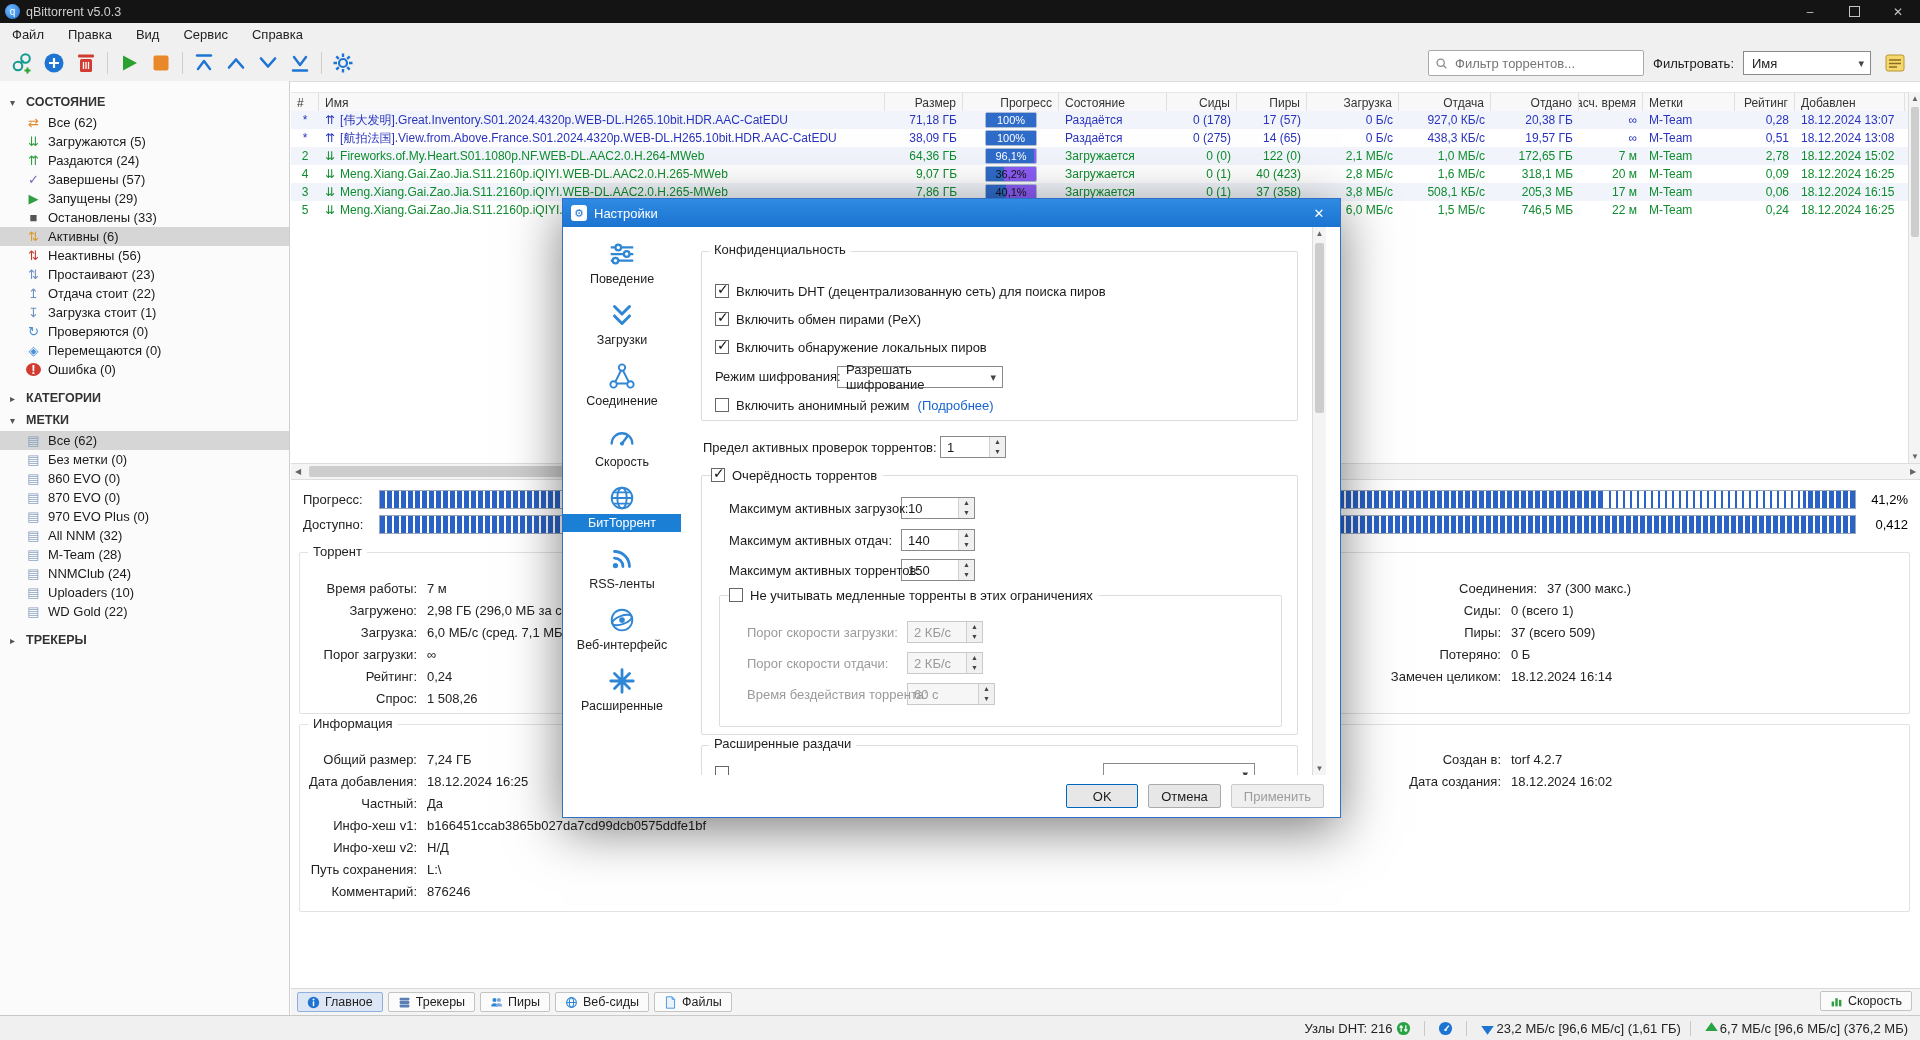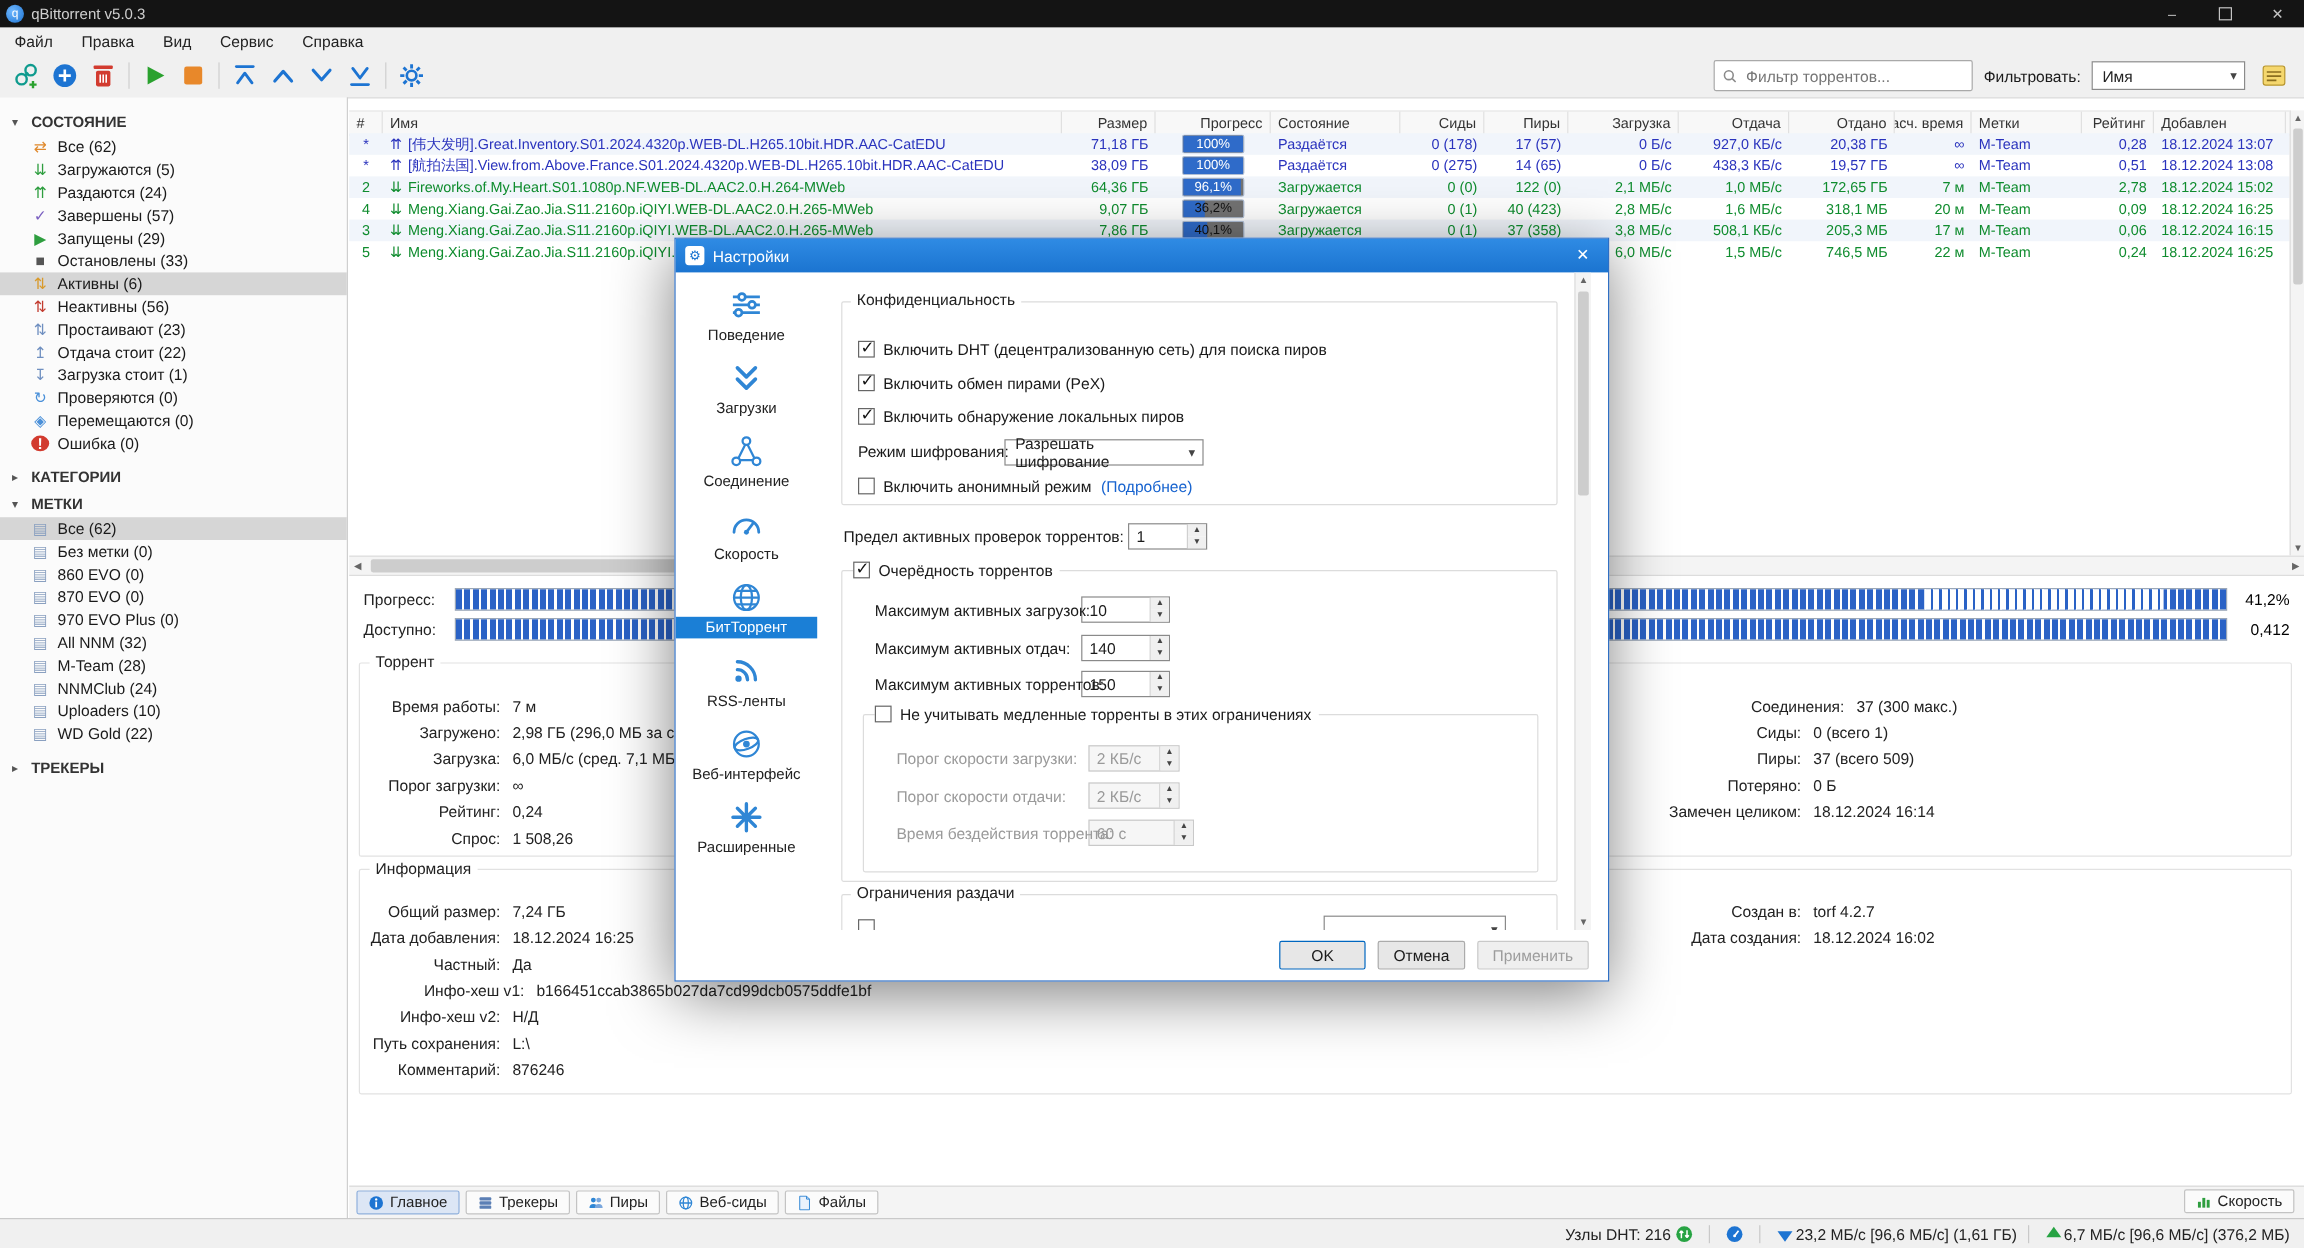--- a/index.html
+++ b/index.html
@@ -46,21 +46,21 @@
   .t-row.kind-seed{color:#2a33bd;}
   .t-row.kind-down{color:#0f8c2e;}
   .tcell{box-sizing:border-box;padding:0 6px;overflow:hidden;}
   .c0{width:28px;text-align:center;}.c1{width:566px;}.c2{width:78px;text-align:right;}
   .c3{width:96px;}.c4{width:108px;}.c5{width:70px;text-align:right;}.c6{width:70px;text-align:right;}
   .c7{width:92px;text-align:right;}.c8{width:92px;text-align:right;}.c9{width:88px;text-align:right;}
   .c10{width:64px;text-align:right;}.c11{width:92px;}.c12{width:60px;text-align:right;}.c13{width:110px;}
   .name-cell{display:flex;align-items:center;gap:5px;}
   .name-cell .st{font-size:12px;flex:none;}
   .name-cell .nm{overflow:hidden;text-overflow:ellipsis;}
-  .pbar{position:relative;height:14px;border:1px solid #aebdd4;border-radius:2px;background:#737373;margin:0 16px;overflow:hidden;}
+  .pbar{position:relative;height:14px;border:1px solid #aebdd4;border-radius:2px;background:#8b5cf6;margin:0 16px;overflow:hidden;}
   .pbar .fill{position:absolute;left:0;top:0;bottom:0;background:#2f6bc9;}
   .pbar .ptext{position:absolute;left:0;right:0;top:0;bottom:0;display:flex;align-items:center;justify-content:center;font-size:11px;color:#111;}
   .pbar .ptext.white{color:#fff;}
   
   #vscroll{position:absolute;left:1908px;top:92px;width:12px;height:371px;background:#f4f4f4;border-left:1px solid #ddd;}
   #vscroll .sb-arrow{height:13px;display:flex;align-items:center;justify-content:center;font-size:8px;color:#666;}
   #vscroll .thumb{position:absolute;left:2px;right:2px;top:15px;height:130px;background:#cdcdcd;border-radius:2px;}
   #hscroll{position:absolute;left:291px;top:463px;right:0;height:15px;background:#f4f4f4;border-top:1px solid #ddd;border-bottom:1px solid #ddd;display:flex;align-items:center;}
   #hscroll .sb-arrow{width:14px;text-align:center;font-size:8px;color:#666;}
   #hscroll .thumb{position:absolute;left:18px;width:620px;top:2px;bottom:2px;background:#cdcdcd;border-radius:2px;}
@@ -587,21 +587,21 @@
         </div>
         <div class="field">
           <span class="f-label" style="width: 126px;">Дата добавления:</span>
           <span class="f-value">18.12.2024 16:25</span>
         </div>
         <div class="field">
           <span class="f-label" style="width: 126px;">Частный:</span>
           <span class="f-value">Да</span>
         </div>
         <div class="field">
-          <span class="f-label" style="width: 126px; padding-left: 20px;">Инфо-хеш v1:</span>
+          <span class="f-label" style="width: 126px;">Инфо-хеш v1:</span>
           <span class="f-value">b166451ccab3865b027da7cd99dcb0575ddfe1bf</span>
         </div>
         <div class="field">
           <span class="f-label" style="width: 126px;">Инфо-хеш v2:</span>
           <span class="f-value">Н/Д</span>
         </div>
         <div class="field">
           <span class="f-label" style="width: 126px;">Путь сохранения:</span>
           <span class="f-value">L:\</span>
         </div>
@@ -928,21 +928,21 @@
             <div class="spin disabled" style="left: 218px; top: 456px; width: 88px;">
               <span>60 с</span>
               <span class="arrows">
                 <span>▲</span>
                 <span>▼</span>
               </span>
             </div>
           </div>
 
         <div class="dbox" style="left:12px;right:28px;top:518px;height:60px;"></div>
-        <span class="dbox-label" style="left:20px;top:509px;">Ограничения раздачи</span>
+        <span class="dbox-label" style="left:20px;top:509px;">Расширенные раздачи</span>
         <div class="drow" style="left:26px;top:536px;">
           <span class="cbx"></span>
         </div>
         <span class="combo dlg-combo" style="left:414px;top:536px;width:152px;">
             <span></span>
           </span>
 
         <div id="dlg-scroll">
           <div class="sb-arrow">▲</div>
           <div class="thumb"></div>

